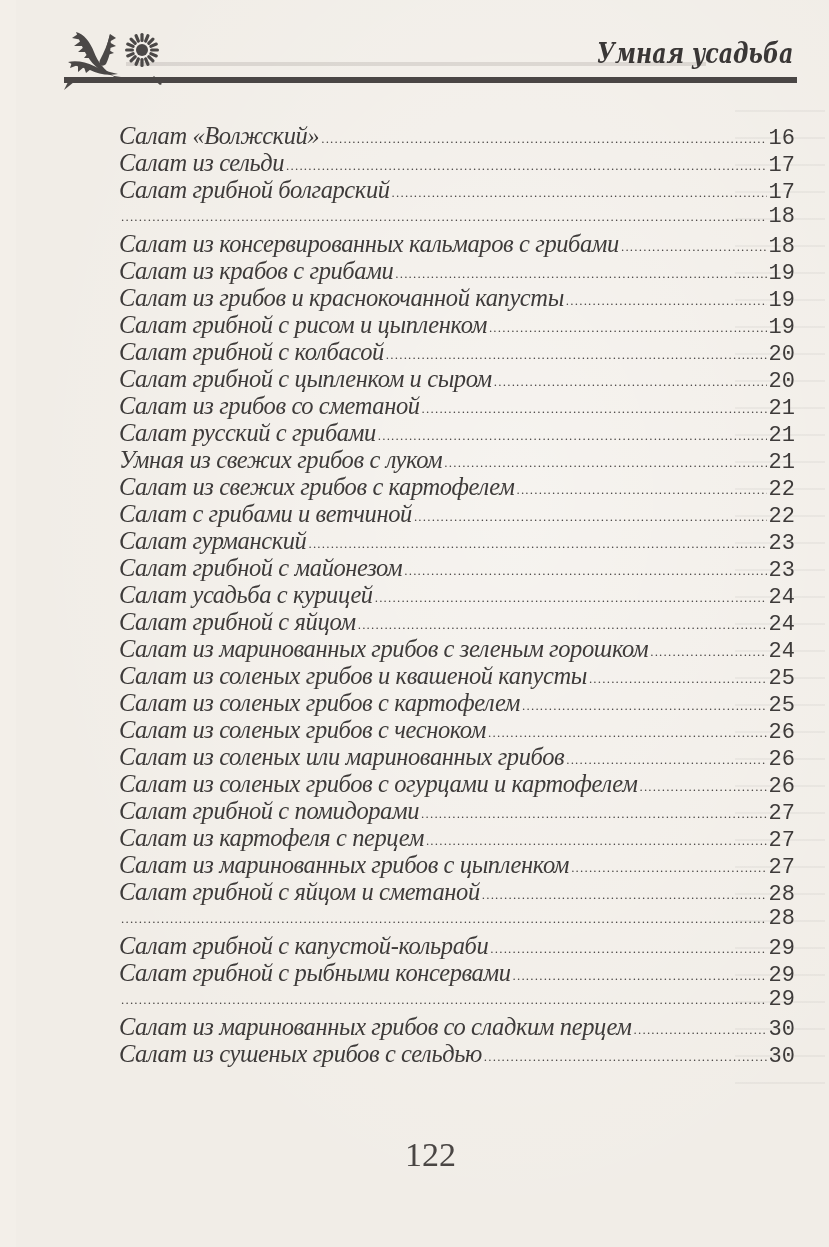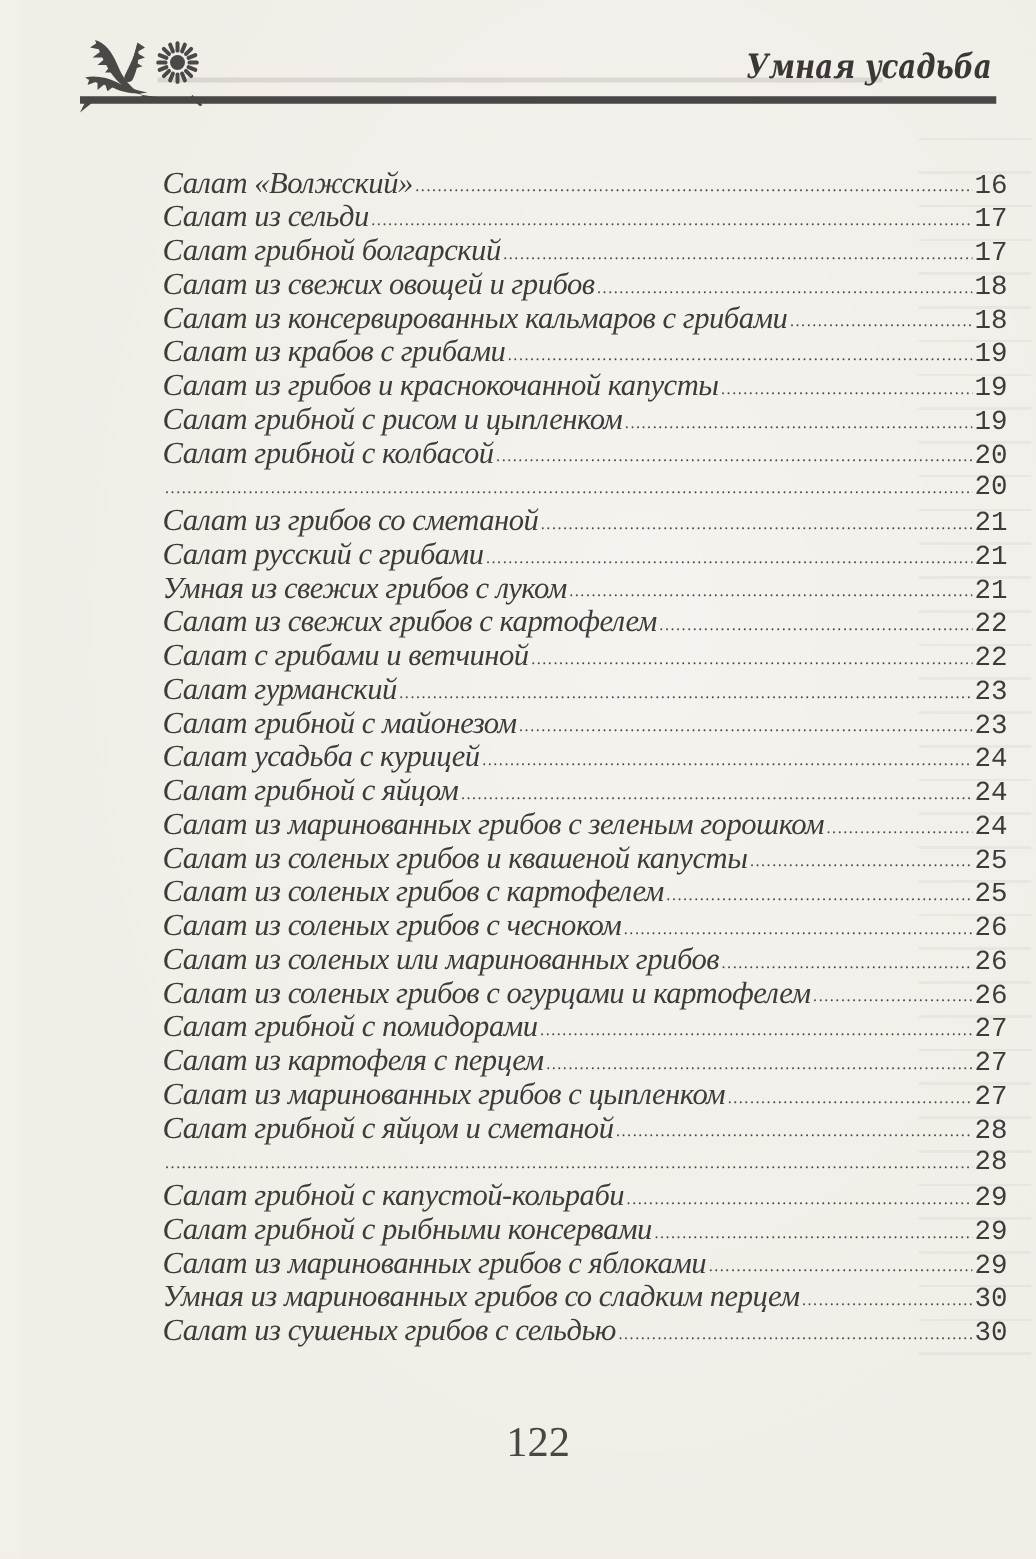--- a/index.html
+++ b/index.html
@@ -62,21 +62,21 @@
       color: #3a3736;
       letter-spacing: 0px;
       transform: scaleX(0.82);
       transform-origin: right center;
     }
     
     .toc {
       position: absolute;
       left: 102px; top: 121px;
       width: 676px;
-      margin: 12px; padding: 0;
+      margin: 1px; padding: 0;
       list-style: none;
     }
     .toc-row {
       display: flex;
       align-items: baseline;
       height: 27px;
       line-height: 27px;
       font-size: 24.5px;
       white-space: nowrap;
     }
@@ -185,21 +185,20 @@
         <span class="toc-title">Салат из сельди</span>
         <span class="toc-leader"></span>
         <span class="toc-page">17</span>
       </li>
       <li class="toc-row">
         <span class="toc-title">Салат грибной болгарский</span>
         <span class="toc-leader"></span>
         <span class="toc-page">17</span>
       </li>
       <li class="toc-row">
-        <span class="toc-title">Салат из свежих овощей и грибов</span>
         <span class="toc-leader"></span>
         <span class="toc-page">18</span>
       </li>
       <li class="toc-row">
         <span class="toc-title">Салат из консервированных кальмаров с грибами</span>
         <span class="toc-leader"></span>
         <span class="toc-page">18</span>
       </li>
       <li class="toc-row">
         <span class="toc-title">Салат из крабов с грибами</span>
@@ -215,20 +214,21 @@
         <span class="toc-title">Салат грибной с рисом и цыпленком</span>
         <span class="toc-leader"></span>
         <span class="toc-page">19</span>
       </li>
       <li class="toc-row">
         <span class="toc-title">Салат грибной с колбасой</span>
         <span class="toc-leader"></span>
         <span class="toc-page">20</span>
       </li>
       <li class="toc-row">
+        <span class="toc-title">Салат грибной с цыпленком и сыром</span>
         <span class="toc-leader"></span>
         <span class="toc-page">20</span>
       </li>
       <li class="toc-row">
         <span class="toc-title">Салат из грибов со сметаной</span>
         <span class="toc-leader"></span>
         <span class="toc-page">21</span>
       </li>
       <li class="toc-row">
         <span class="toc-title">Салат русский с грибами</span>
@@ -328,26 +328,25 @@
         <span class="toc-title">Салат грибной с капустой-кольраби</span>
         <span class="toc-leader"></span>
         <span class="toc-page">29</span>
       </li>
       <li class="toc-row">
         <span class="toc-title">Салат грибной с рыбными консервами</span>
         <span class="toc-leader"></span>
         <span class="toc-page">29</span>
       </li>
       <li class="toc-row">
-        <span class="toc-title">Салат из маринованных грибов с яблоками</span>
         <span class="toc-leader"></span>
         <span class="toc-page">29</span>
       </li>
       <li class="toc-row">
-        <span class="toc-title">Умная из маринованных грибов со сладким перцем</span>
+        <span class="toc-title">Салат из маринованных грибов со сладким перцем</span>
         <span class="toc-leader"></span>
         <span class="toc-page">30</span>
       </li>
       <li class="toc-row">
         <span class="toc-title">Салат из сушеных грибов с сельдью</span>
         <span class="toc-leader"></span>
         <span class="toc-page">30</span>
       </li>
     </ul>
 

